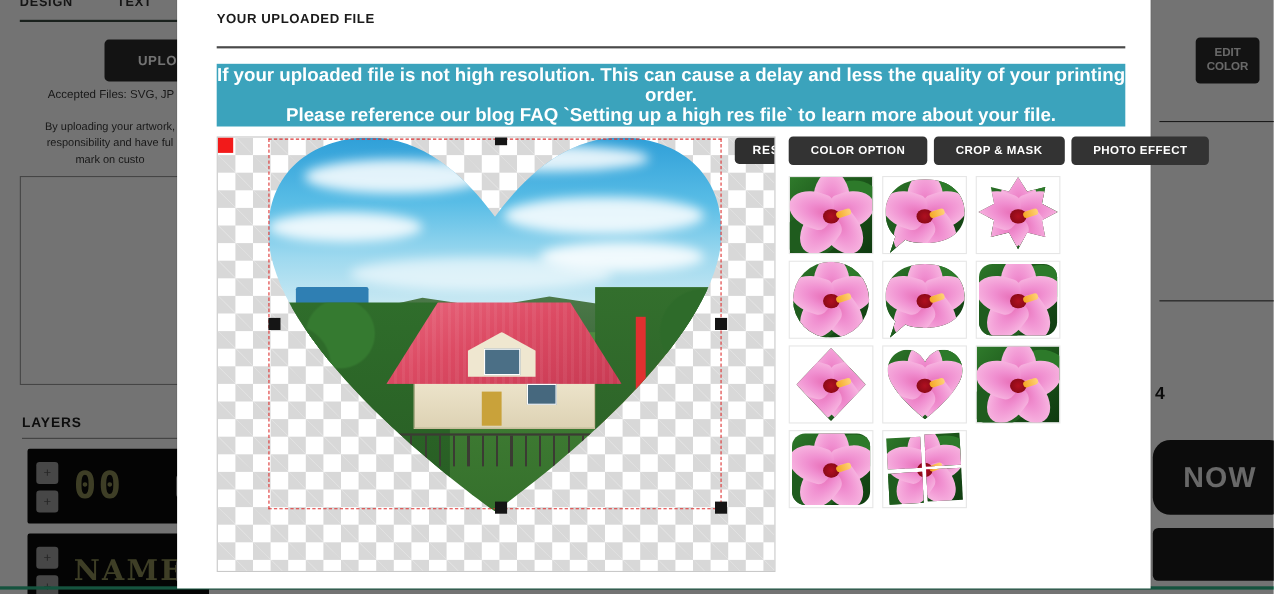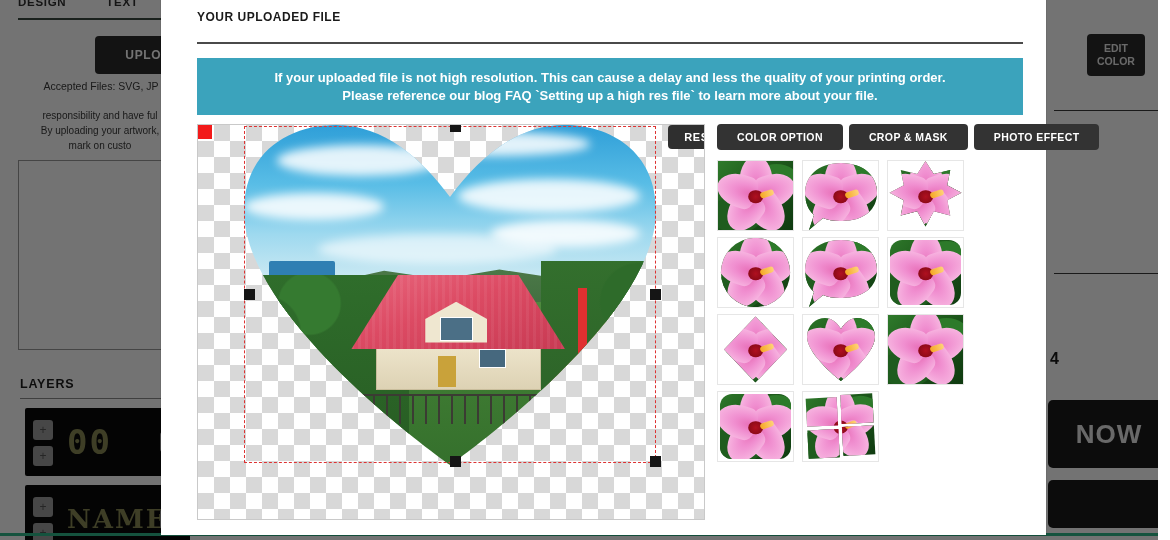--- a/index.html
+++ b/index.html
@@ -75,21 +75,21 @@
     font-size: 10.5px; font-weight: 600; line-height: 13px;
     display: flex; flex-direction: column; align-items: center; justify-content: center;
   }
   .r-rule { position: absolute; left: 14px; width: 116px; height: 1px; background: #3a3a3a; }
   .r-rule.a { top: 110px; } .r-rule.b { top: 273px; }
   .r-price {
     position: absolute; left: 10px; top: 350px; font-size: 16px; font-weight: 700; color: #1a1a1a;
   }
   .r-cta {
     position: absolute; left: 8px; top: 400px; width: 122px; height: 68px;
-    background: #1c1c1c; border-radius: 5px; color: #e9e9e9;
+    background: #1c1c1c; border-radius: 16px; color: #e9e9e9;
     font-size: 26px; font-weight: 700; letter-spacing: 1px;
     display: flex; align-items: center; justify-content: center;
   }
   .r-cta2 {
     position: absolute; left: 8px; top: 480px; width: 122px; height: 48px;
     background: #1c1c1c; border-radius: 5px;
   }
 
   .bottom-green { position: absolute; left: 0; top: 533px; width: 1170px; height: 3px; background: #2fb88a; }
 
@@ -101,21 +101,21 @@
   .modal-title {
     position: absolute; left: 36px; top: 10px;
     font-size: 12px; font-weight: 700; letter-spacing: .5px; color: #1a1a1a;
   }
   .modal-rule { position: absolute; left: 36px; top: 42px; width: 826px; height: 2px; background: #4a4a4a; }
 
   .notice {
     position: absolute; left: 36px; top: 58px; width: 826px; height: 57px;
     background: #3ba3bc; color: #ffffff;
     display: flex; flex-direction: column; align-items: center; justify-content: center;
-    text-align: center; font-size: 13px; line-height: 18px; font-weight: 600;
+    text-align: center; font-size: 17px; line-height: 18px; font-weight: 600;
   }
 
   
   .canvas-wrap {
     position: absolute; left: 36px; top: 124px; width: 508px; height: 396px;
     border: 1px solid #c9c9c9;
     background-color: #ffffff;
     background-image:
       linear-gradient(45deg, #d8d8d8 25%, transparent 25%, transparent 75%, #d8d8d8 75%, #d8d8d8),
       linear-gradient(45deg, #d8d8d8 25%, transparent 25%, transparent 75%, #d8d8d8 75%, #d8d8d8);
@@ -288,22 +288,22 @@
     <div class="bg-left">
       <div class="tabrow">
         <div class="t">DESIGN</div>
         <div class="t">TEXT</div>
       </div>
       <div class="tabrule"></div>
 
       <div class="upload-btn">UPLOAD</div>
       <div class="accepted">Accepted Files: SVG, JP</div>
       <div class="disclaimer">
+        <div>By uploading your artwork,</div>
         <div>responsibility and have ful</div>
-        <div>By uploading your artwork,</div>
         <div>mark on custo</div>
       </div>
       <div class="preview-box"></div>
 
       <div class="layers-title">LAYERS</div>
       <div class="layers-rule"></div>
 
       <div class="layer-card l1">
         <div class="lbtn up">+</div>
         <div class="lbtn down">+</div>

